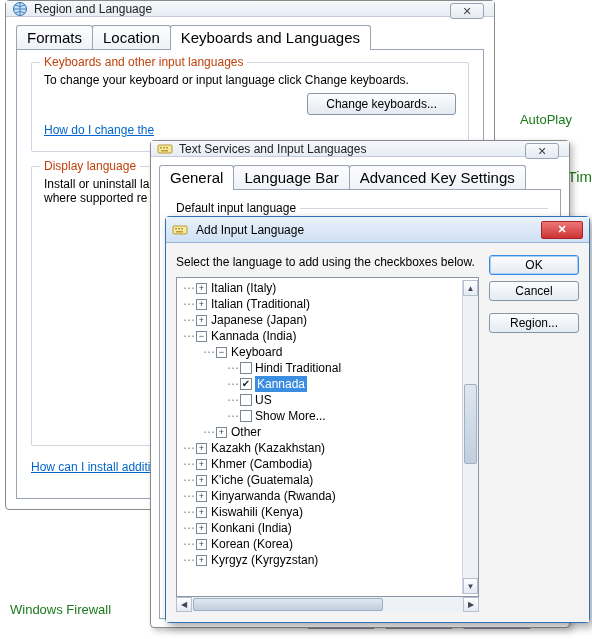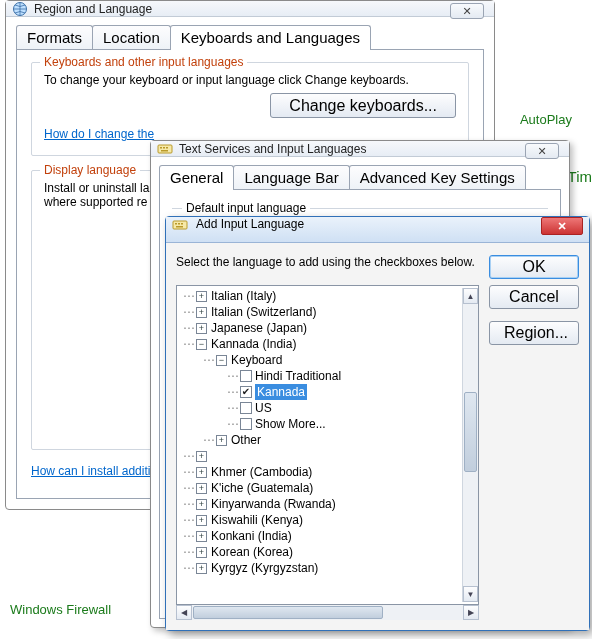--- a/index.html
+++ b/index.html
@@ -94,21 +94,21 @@
     background: #fff;
     padding: 0 4px;
     font-size: 12px;
     color: #c2410c;
   }
   .btn {
     border: 1px solid #8a95a5;
     border-radius: 3px;
     background: linear-gradient(#fdfdfe,#e4eaf2);
     padding: 2px 14px;
-    font-size: 16px;
+    font-size: 12px;
     min-width: 70px;
     text-align: center;
   }
 
   
   .autoplay {
     position: absolute;
     right: 20px; top: 105px;
     display: flex; align-items: center; gap: 24px;
     font-size: 15px; color: #1a7a1a;
@@ -147,21 +147,21 @@
     background:#fff;
     padding:10px 12px;
     height:430px;
   }
   .fieldset-line {
     border-top:1px solid #cfd6df;
     margin-top:8px;
     position:relative;
   }
   .fieldset-title {
-    position:absolute; top:-8px; left:10px; background:#fff; padding:0 4px;
+    position:absolute; top:-8px; left:0; background:#fff; padding:0 4px;
   }
 
   
   .bottom-buttons {
     position:absolute;
     bottom: 10px; right: 60px;
     display:flex; gap:8px;
   }
 
   
@@ -170,21 +170,21 @@
     left: 165px; top: 216px;
     width: 425px;
     background: #fff;
     border: 1px solid #3070b8;
     border-radius: 4px;
     box-shadow: 4px 4px 10px rgba(0,0,0,0.35);
   }
   .dlg-title {
     height: 26px;
     background: linear-gradient(#eaf2fb,#cfe0f4);
-    display:flex; align-items:flex-start; padding:0 6px;
+    display:flex; align-items:center; padding:0 6px;
     border-bottom:1px solid #9ab4d6;
   }
   .dlg-close {
     margin-left:auto;
     width:42px; height:18px;
     background: linear-gradient(#e77,#c33);
     border:1px solid #a22;
     border-radius:2px;
     display:flex;align-items:center;justify-content:center;
     color:#fff; font-weight:bold; font-size:11px;
@@ -194,21 +194,21 @@
     background:#f4f4f4;
     display:flex;
     gap:10px;
     align-items:flex-start;
   }
   .dlg-left { flex:1; }
   .dlg-right { width:90px; display:flex; flex-direction:column; gap:6px; }
   .dlg-right .btn { width:100%; }
   .btn.primary { border-color:#3a8de0; box-shadow:0 0 0 1px #a8d0f4 inset; }
 
-  .instr { margin-bottom:16px; }
+  .instr { margin-bottom:8px; }
 
   .tree-box {
     border:1px solid #8a95a5;
     background:#fff;
     height:320px;
     padding:2px 0 2px 2px;
     position:relative;
     display:flex;
   }
   .tree-scroll {
@@ -389,21 +389,21 @@
       <div class="tree-box">
         <div class="tree-scroll" id="tree-scroll">
             <div class="tree-row" style="padding-left:4px;">
               <span class="dots">⋯</span>
               <span class="exp">+</span>
               <span>Italian (Italy)</span>
             </div>
             <div class="tree-row" style="padding-left:4px;">
               <span class="dots">⋯</span>
               <span class="exp">+</span>
-              <span>Italian (Switzerland)</span>
+              <span>Italian (Traditional)</span>
             </div>
             <div class="tree-row" style="padding-left:4px;">
               <span class="dots">⋯</span>
               <span class="exp">+</span>
               <span>Japanese (Japan)</span>
             </div>
             <div class="tree-row" style="padding-left:4px;">
               <span class="dots">⋯</span>
               <span class="exp">−</span>
               <span>Kannada (India)</span>
@@ -434,20 +434,21 @@
               <span>Show More...</span>
             </div>
             <div class="tree-row" style="padding-left:24px;">
               <span class="dots">⋯</span>
               <span class="exp">+</span>
               <span>Other</span>
             </div>
             <div class="tree-row" style="padding-left:4px;">
               <span class="dots">⋯</span>
               <span class="exp">+</span>
+              <span>Kazakh (Kazakhstan)</span>
             </div>
             <div class="tree-row" style="padding-left:4px;">
               <span class="dots">⋯</span>
               <span class="exp">+</span>
               <span>Khmer (Cambodia)</span>
             </div>
             <div class="tree-row" style="padding-left:4px;">
               <span class="dots">⋯</span>
               <span class="exp">+</span>
               <span>K'iche (Guatemala)</span>

